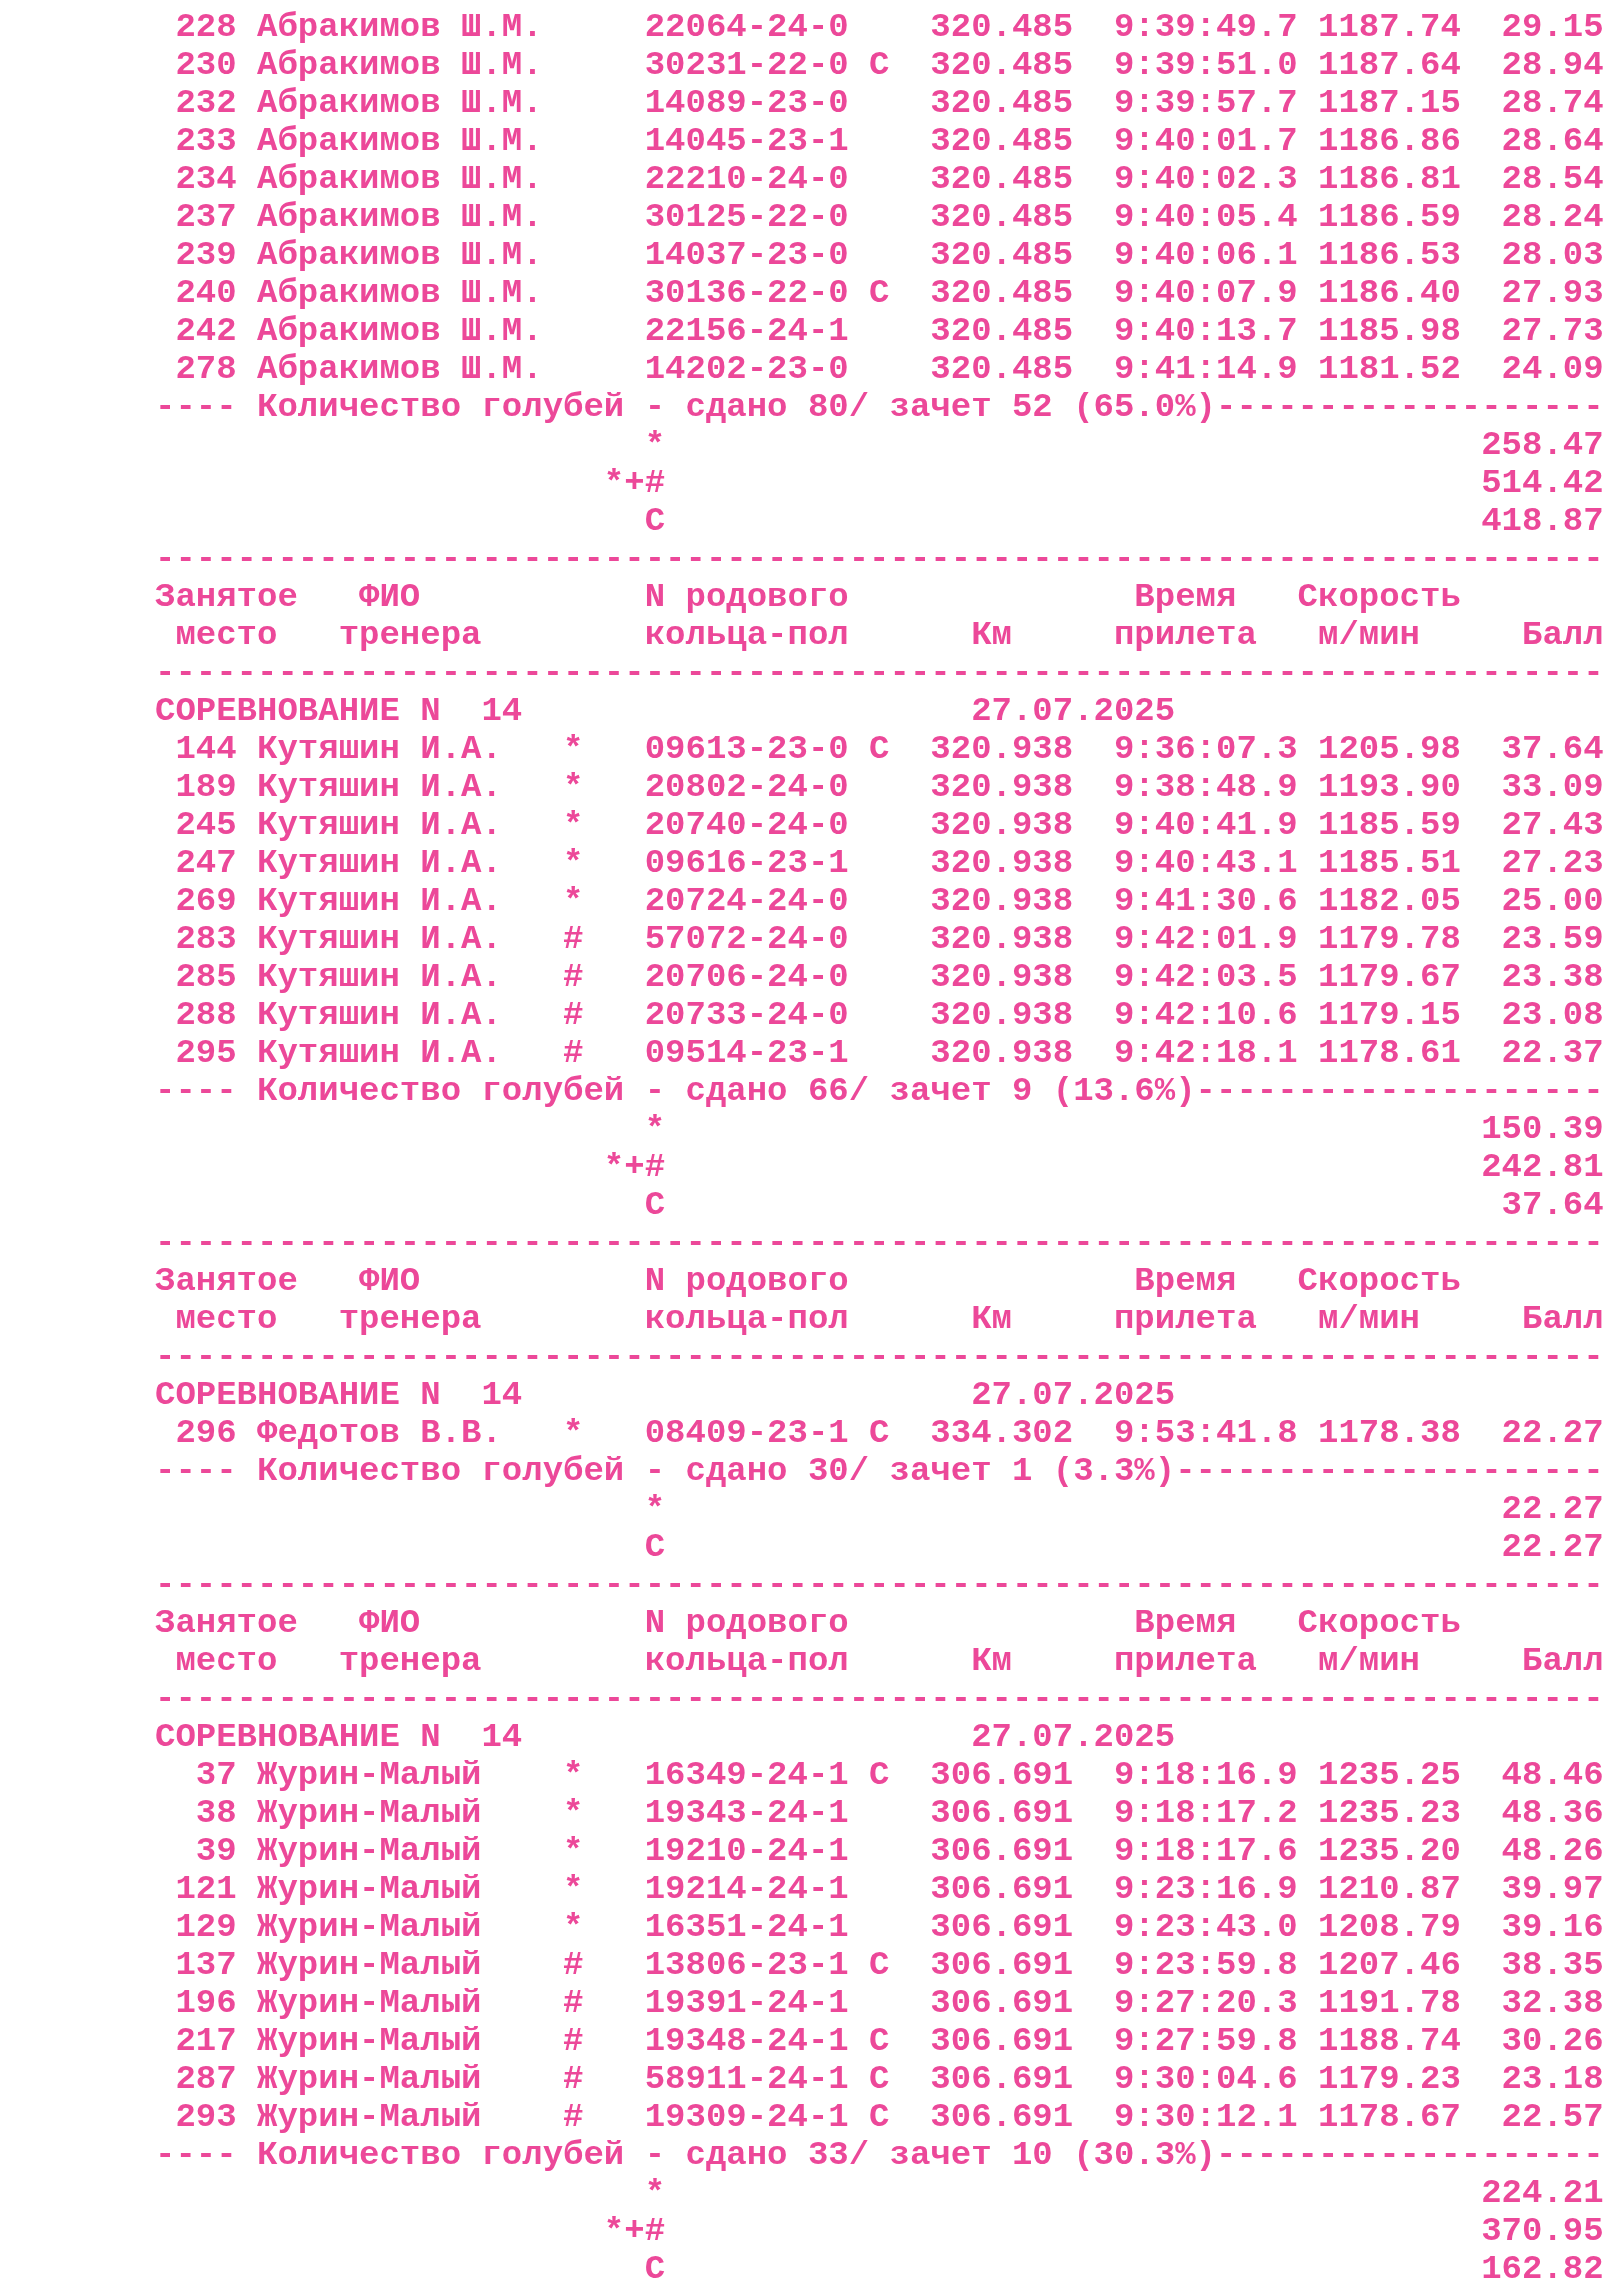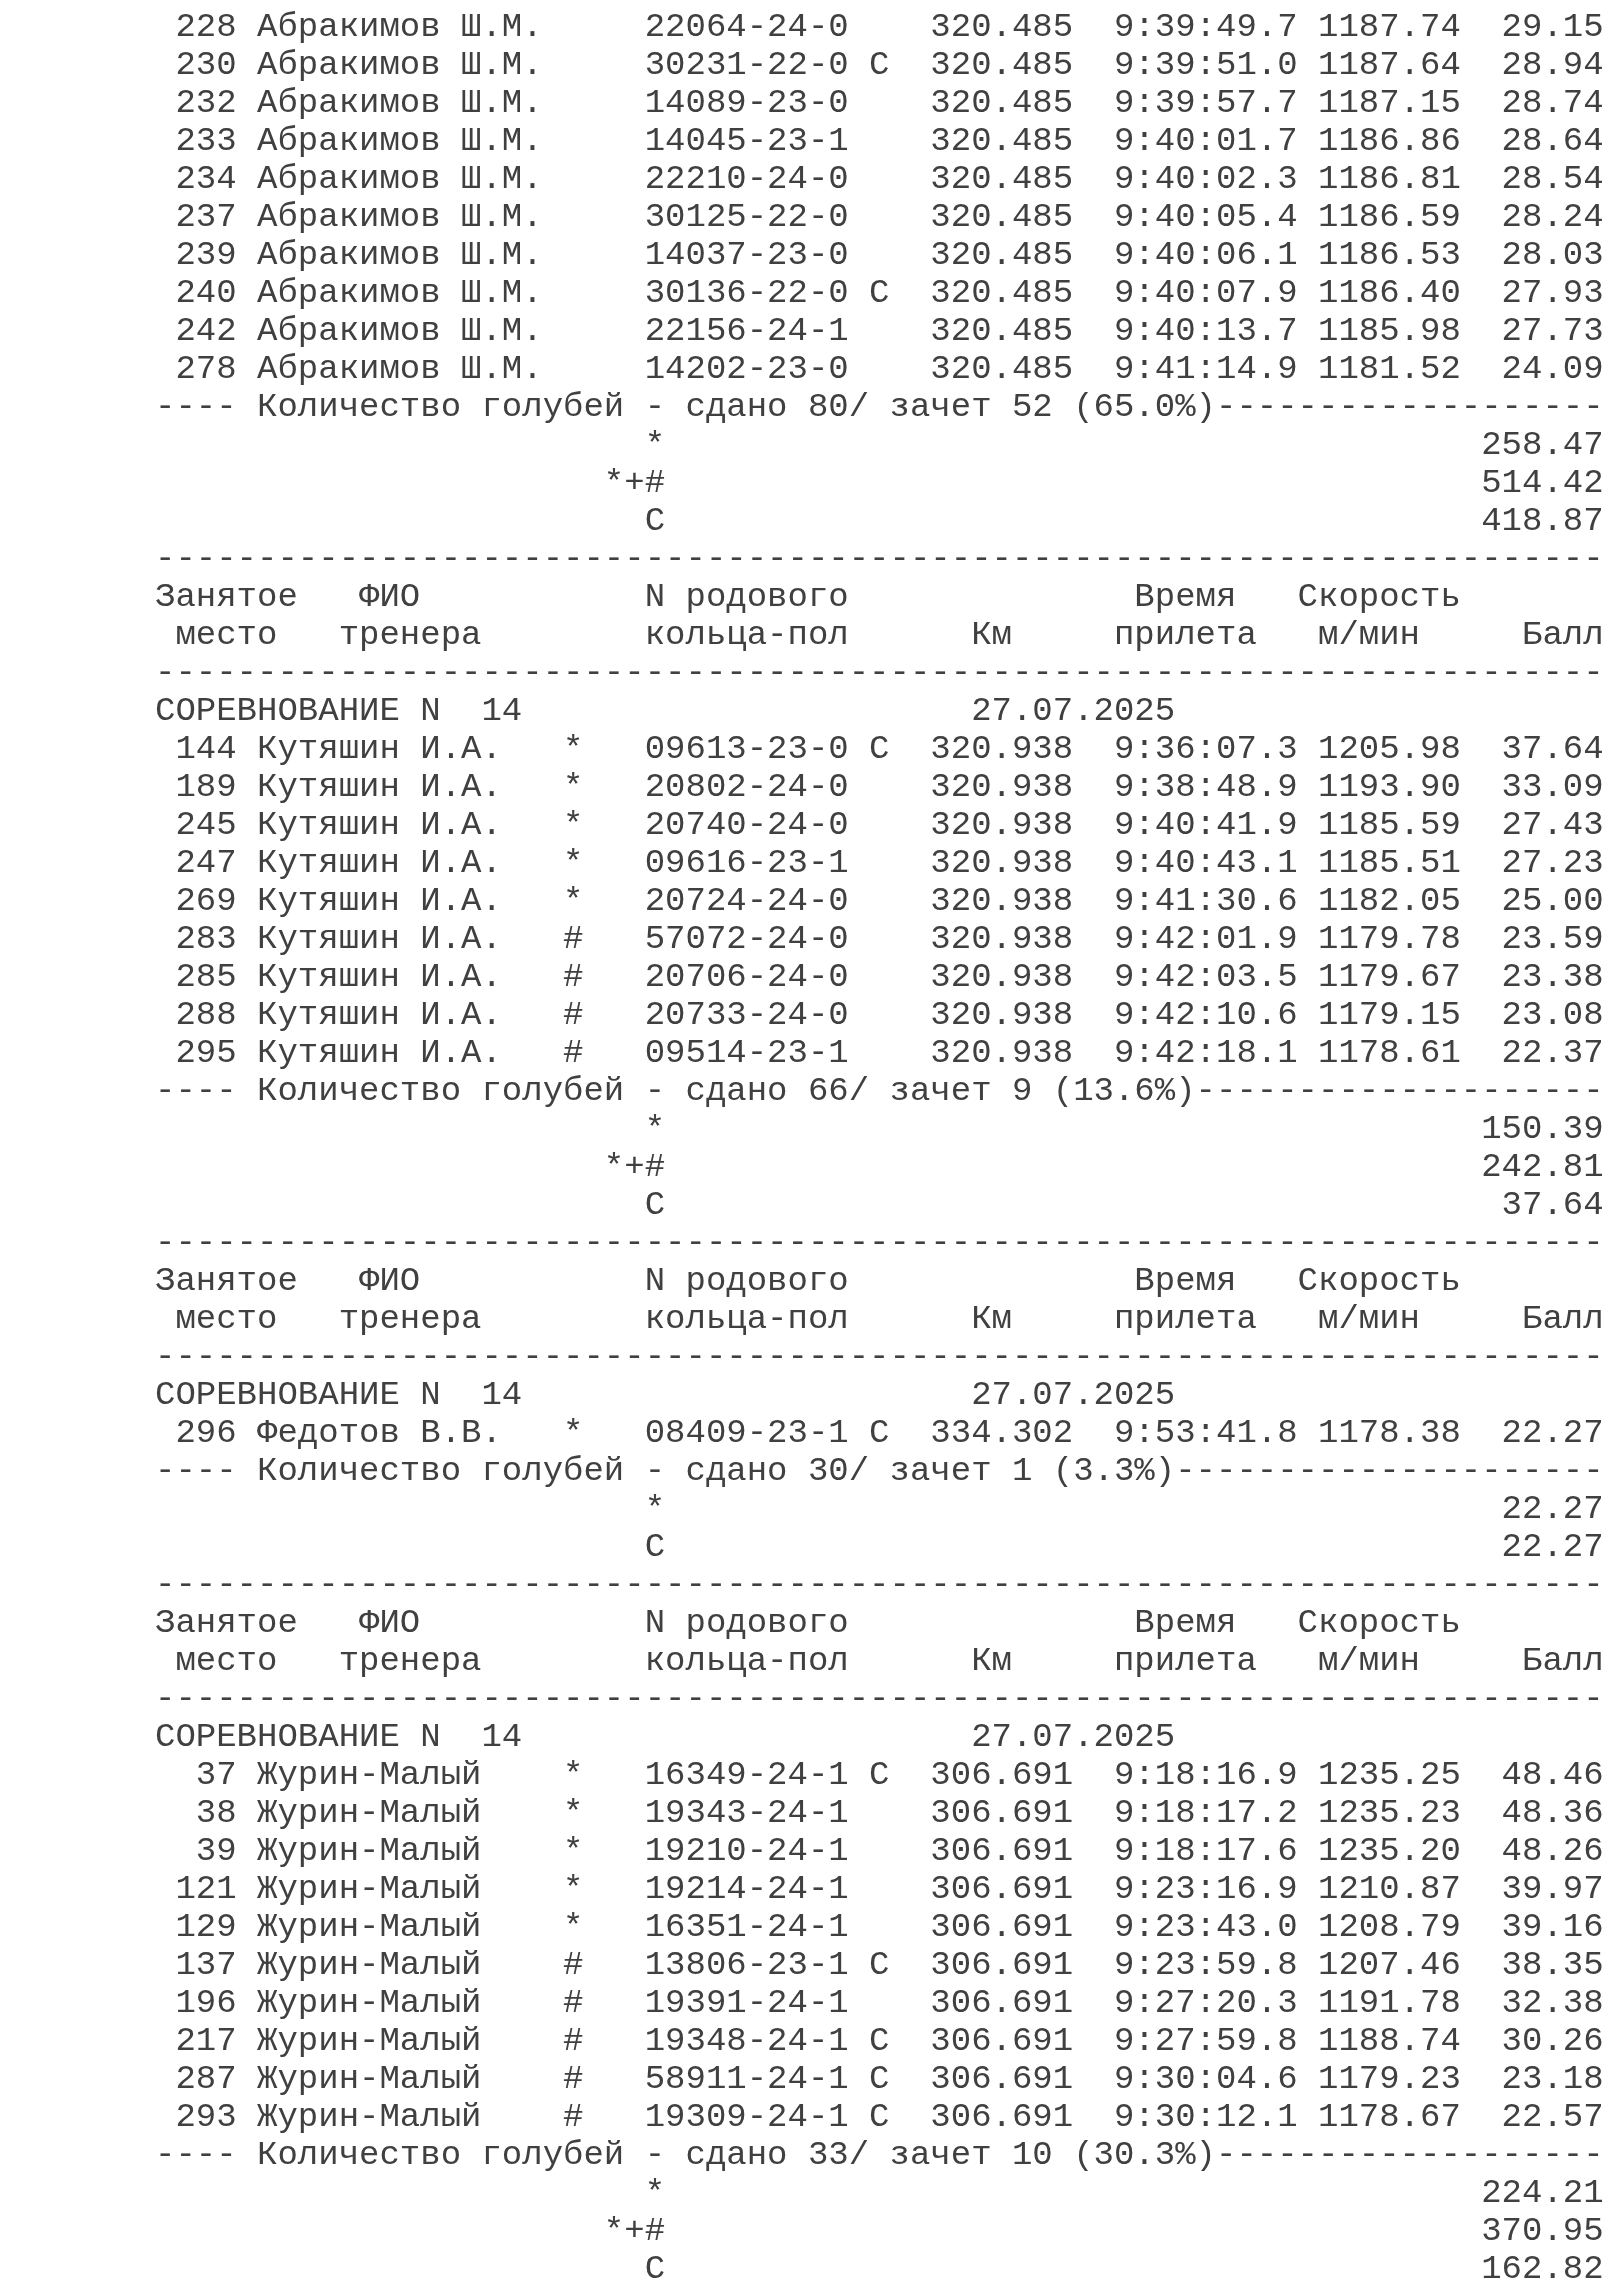--- a/index.html
+++ b/index.html
@@ -9,24 +9,25 @@
   }
   body {
     width: 1621px;
     height: 2293px;
     overflow: hidden;
   }
   .report {
     font-family: "Liberation Mono", "DejaVu Sans Mono", monospace;
     font-size: 34px;
     line-height: 38px;
-    color: #404040;
+    color: #ec4899;
     white-space: pre;
     padding: 7.8px 0 0 155px;
     margin: 0;
+    font-weight: bold;
   }
   .ln {
     height: 38px;
   }
 </style>
 </head>
 <body>
 
 <div>
   <pre id="report" class="report"><div class="ln"> 228 Абракимов Ш.М.     22064-24-0    320.485  9:39:49.7 1187.74  29.15</div><div class="ln"> 230 Абракимов Ш.М.     30231-22-0 C  320.485  9:39:51.0 1187.64  28.94</div><div class="ln"> 232 Абракимов Ш.М.     14089-23-0    320.485  9:39:57.7 1187.15  28.74</div><div class="ln"> 233 Абракимов Ш.М.     14045-23-1    320.485  9:40:01.7 1186.86  28.64</div><div class="ln"> 234 Абракимов Ш.М.     22210-24-0    320.485  9:40:02.3 1186.81  28.54</div><div class="ln"> 237 Абракимов Ш.М.     30125-22-0    320.485  9:40:05.4 1186.59  28.24</div><div class="ln"> 239 Абракимов Ш.М.     14037-23-0    320.485  9:40:06.1 1186.53  28.03</div><div class="ln"> 240 Абракимов Ш.М.     30136-22-0 C  320.485  9:40:07.9 1186.40  27.93</div><div class="ln"> 242 Абракимов Ш.М.     22156-24-1    320.485  9:40:13.7 1185.98  27.73</div><div class="ln"> 278 Абракимов Ш.М.     14202-23-0    320.485  9:41:14.9 1181.52  24.09</div><div class="ln">---- Количество голубей - сдано 80/ зачет 52 (65.0%)-------------------</div><div class="ln">                        *                                        258.47</div><div class="ln">                      *+#                                        514.42</div><div class="ln">                        C                                        418.87</div><div class="ln">-----------------------------------------------------------------------</div><div class="ln">Занятое   ФИО           N родового              Время   Скорость       </div><div class="ln"> место   тренера        кольца-пол      Км     прилета   м/мин     Балл</div><div class="ln">-----------------------------------------------------------------------</div><div class="ln">СОРЕВНОВАНИЕ N  14                      27.07.2025                     </div><div class="ln"> 144 Кутяшин И.А.   *   09613-23-0 C  320.938  9:36:07.3 1205.98  37.64</div><div class="ln"> 189 Кутяшин И.А.   *   20802-24-0    320.938  9:38:48.9 1193.90  33.09</div><div class="ln"> 245 Кутяшин И.А.   *   20740-24-0    320.938  9:40:41.9 1185.59  27.43</div><div class="ln"> 247 Кутяшин И.А.   *   09616-23-1    320.938  9:40:43.1 1185.51  27.23</div><div class="ln"> 269 Кутяшин И.А.   *   20724-24-0    320.938  9:41:30.6 1182.05  25.00</div><div class="ln"> 283 Кутяшин И.А.   #   57072-24-0    320.938  9:42:01.9 1179.78  23.59</div><div class="ln"> 285 Кутяшин И.А.   #   20706-24-0    320.938  9:42:03.5 1179.67  23.38</div><div class="ln"> 288 Кутяшин И.А.   #   20733-24-0    320.938  9:42:10.6 1179.15  23.08</div><div class="ln"> 295 Кутяшин И.А.   #   09514-23-1    320.938  9:42:18.1 1178.61  22.37</div><div class="ln">---- Количество голубей - сдано 66/ зачет 9 (13.6%)--------------------</div><div class="ln">                        *                                        150.39</div><div class="ln">                      *+#                                        242.81</div><div class="ln">                        C                                         37.64</div><div class="ln">-----------------------------------------------------------------------</div><div class="ln">Занятое   ФИО           N родового              Время   Скорость       </div><div class="ln"> место   тренера        кольца-пол      Км     прилета   м/мин     Балл</div><div class="ln">-----------------------------------------------------------------------</div><div class="ln">СОРЕВНОВАНИЕ N  14                      27.07.2025                     </div><div class="ln"> 296 Федотов В.В.   *   08409-23-1 C  334.302  9:53:41.8 1178.38  22.27</div><div class="ln">---- Количество голубей - сдано 30/ зачет 1 (3.3%)---------------------</div><div class="ln">                        *                                         22.27</div><div class="ln">                        C                                         22.27</div><div class="ln">-----------------------------------------------------------------------</div><div class="ln">Занятое   ФИО           N родового              Время   Скорость       </div><div class="ln"> место   тренера        кольца-пол      Км     прилета   м/мин     Балл</div><div class="ln">-----------------------------------------------------------------------</div><div class="ln">СОРЕВНОВАНИЕ N  14                      27.07.2025                     </div><div class="ln">  37 Журин-Малый    *   16349-24-1 C  306.691  9:18:16.9 1235.25  48.46</div><div class="ln">  38 Журин-Малый    *   19343-24-1    306.691  9:18:17.2 1235.23  48.36</div><div class="ln">  39 Журин-Малый    *   19210-24-1    306.691  9:18:17.6 1235.20  48.26</div><div class="ln"> 121 Журин-Малый    *   19214-24-1    306.691  9:23:16.9 1210.87  39.97</div><div class="ln"> 129 Журин-Малый    *   16351-24-1    306.691  9:23:43.0 1208.79  39.16</div><div class="ln"> 137 Журин-Малый    #   13806-23-1 C  306.691  9:23:59.8 1207.46  38.35</div><div class="ln"> 196 Журин-Малый    #   19391-24-1    306.691  9:27:20.3 1191.78  32.38</div><div class="ln"> 217 Журин-Малый    #   19348-24-1 C  306.691  9:27:59.8 1188.74  30.26</div><div class="ln"> 287 Журин-Малый    #   58911-24-1 C  306.691  9:30:04.6 1179.23  23.18</div><div class="ln"> 293 Журин-Малый    #   19309-24-1 C  306.691  9:30:12.1 1178.67  22.57</div><div class="ln">---- Количество голубей - сдано 33/ зачет 10 (30.3%)-------------------</div><div class="ln">                        *                                        224.21</div><div class="ln">                      *+#                                        370.95</div><div class="ln">                        C                                        162.82</div></pre>

